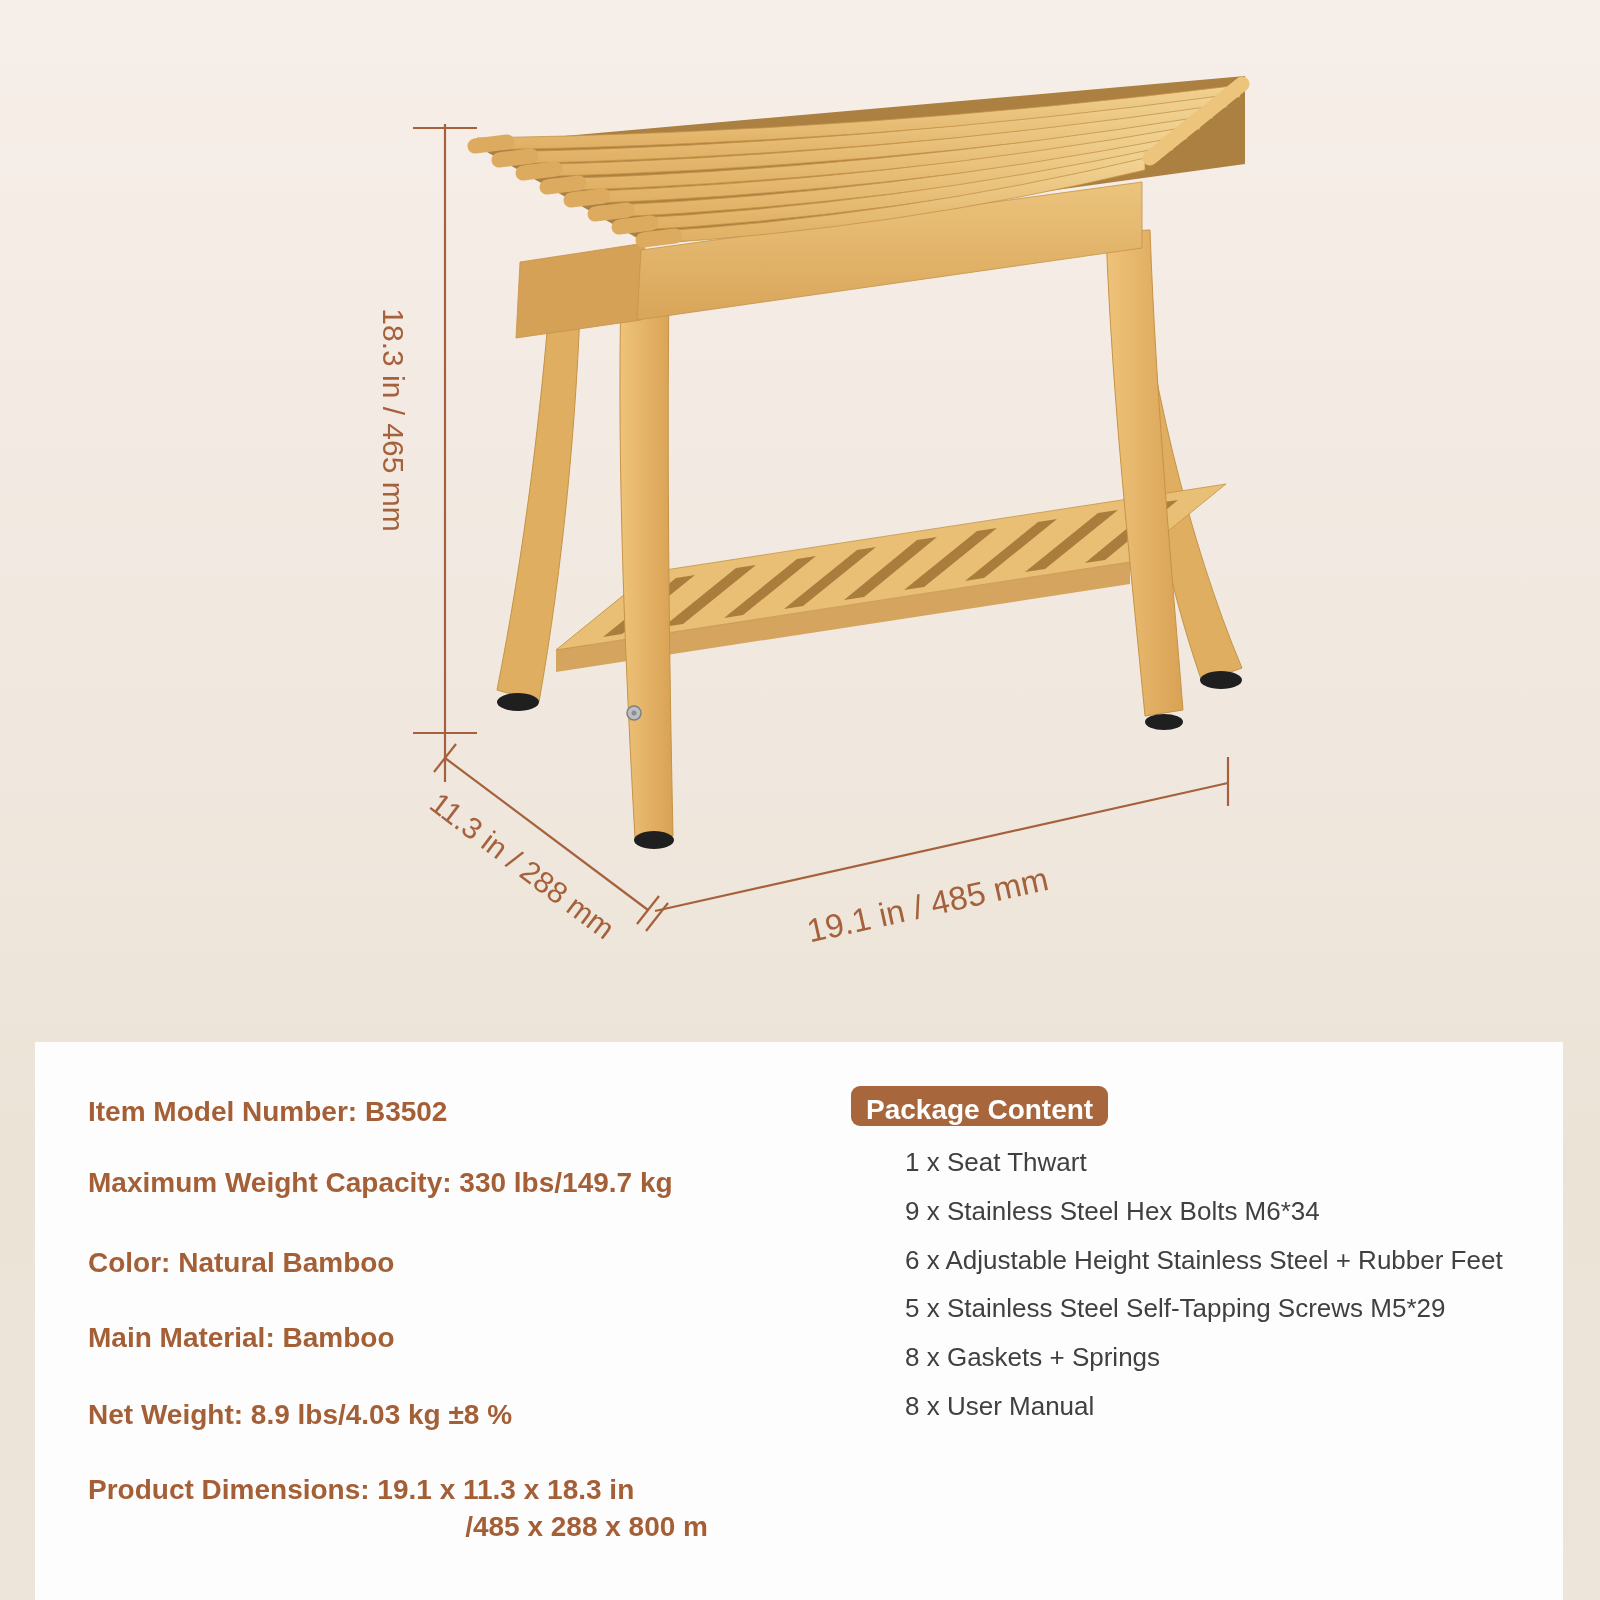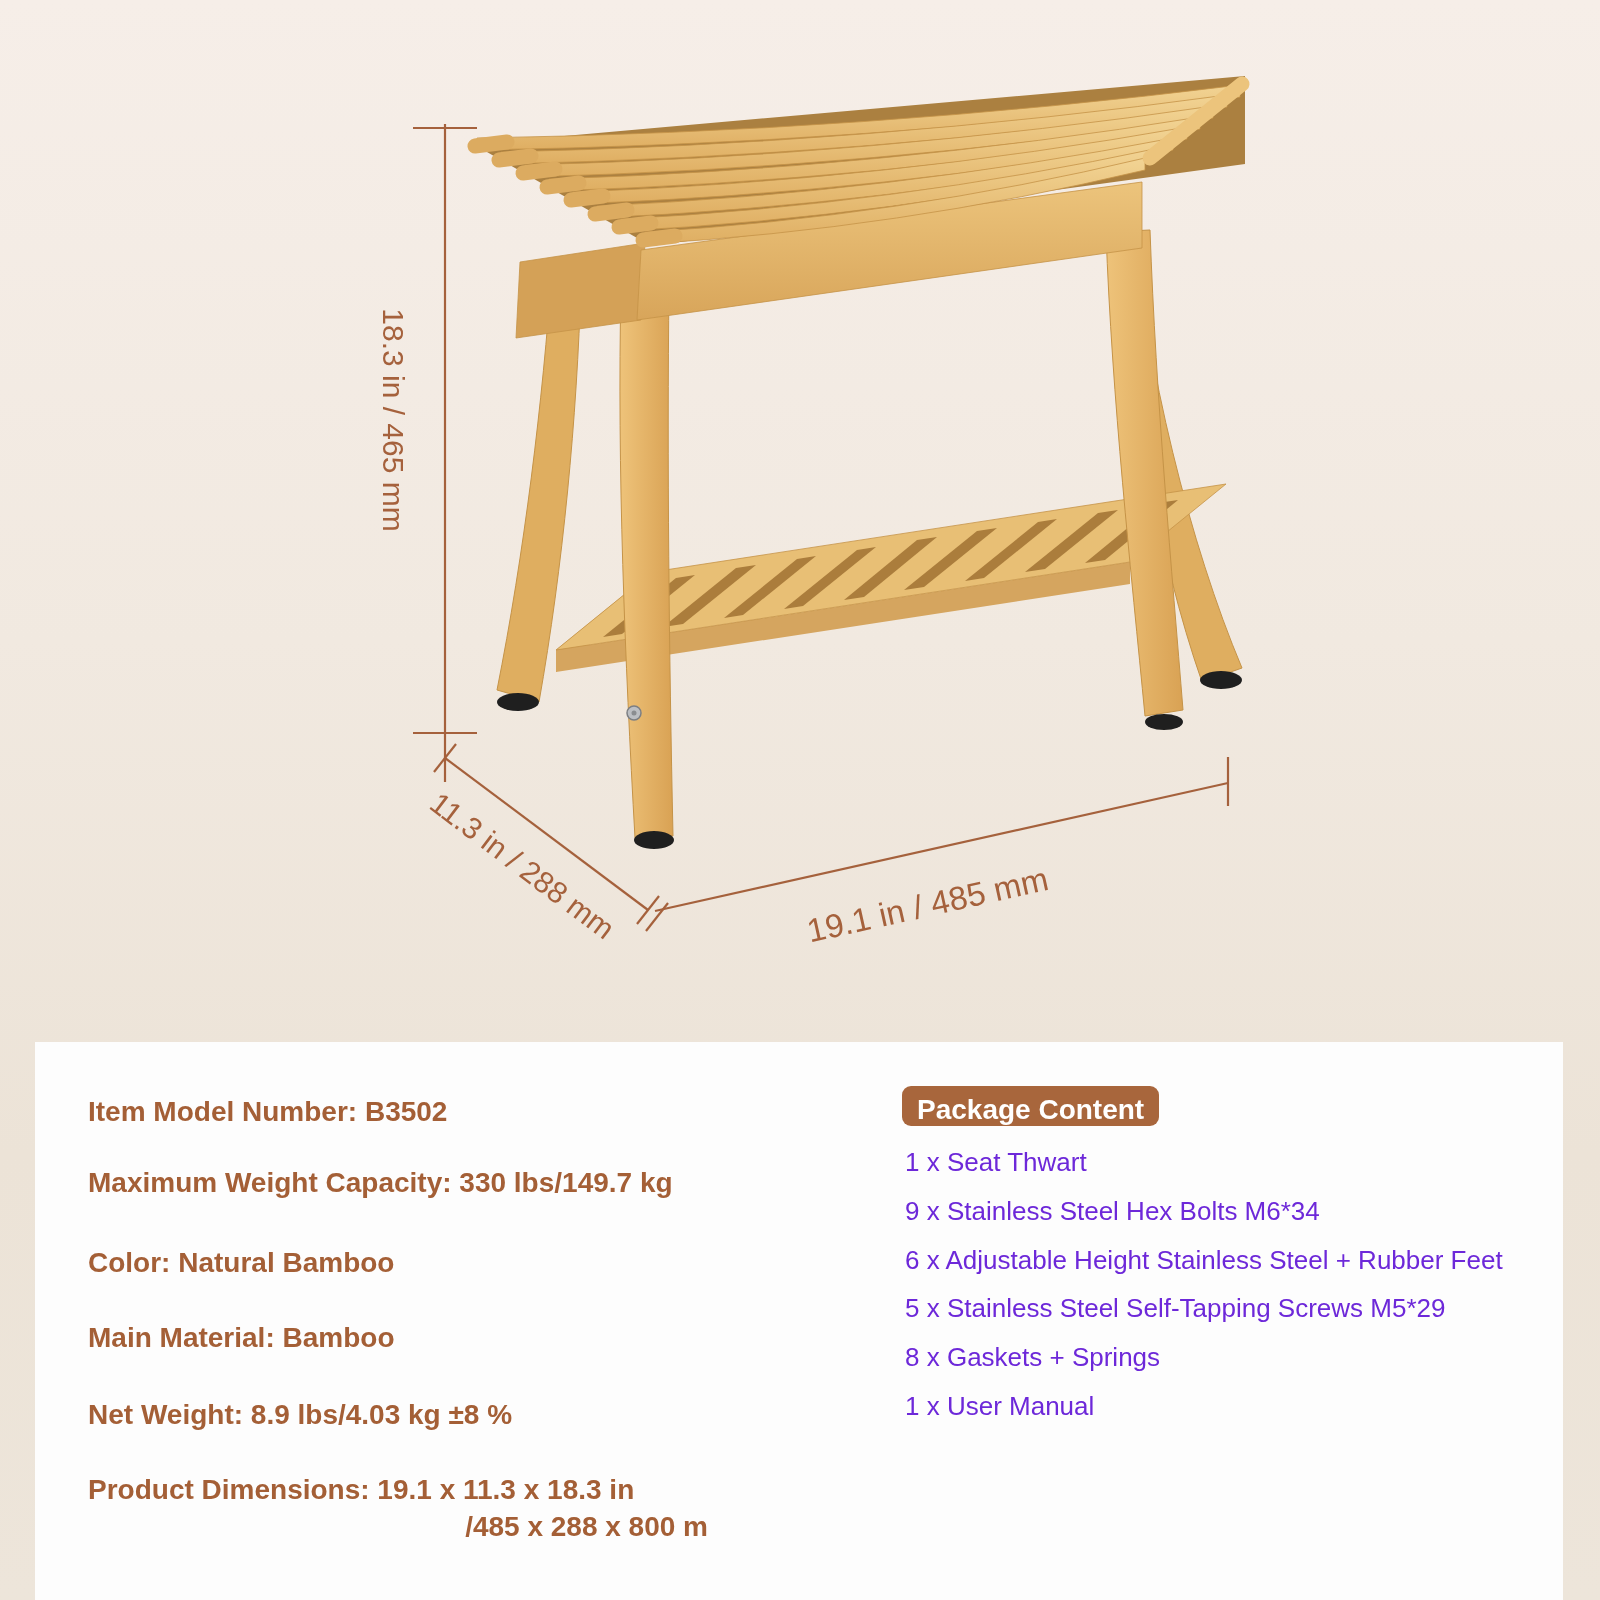--- a/index.html
+++ b/index.html
@@ -12,27 +12,27 @@
   .panel{
     position:absolute;left:35px;top:1042px;width:1528px;height:558px;
     background:#fdfdfd;
   }
   .spec{
     position:absolute;left:53px;margin:0;font-weight:bold;font-size:28px;
     line-height:34px;color:#a45f36;white-space:nowrap;
   }
   .spec.cont{width:620px;text-align:right;white-space:nowrap;}
   .badge{
-    position:absolute;left:867px;top:44px;height:40px;line-height:48px;
+    position:absolute;left:816px;top:44px;height:40px;line-height:48px;
     padding:0 15px;background:#a8663c;color:#ffffff;font-size:28px;
     font-weight:bold;border-radius:9px;white-space:nowrap;
   }
   .pkg-list{position:absolute;left:870px;top:96px;}
   .pkg-item{
-    height:48.75px;line-height:48.75px;font-size:26px;color:#6d28d9;
+    height:48.75px;line-height:48.75px;font-size:26px;color:#404040;
     white-space:nowrap;
   }
   .dim-text{fill:#a5613c;font-size:30px;font-family:"Liberation Sans",sans-serif;}
   .dim-text.big{font-size:33px;}
   .dim-line{stroke:#a5613c;stroke-width:2.2;fill:none;}
 </style>
 </head>
 <body>
 
 <svg class="hero" width="1600" height="1042" viewBox="0 0 1600 1042">
@@ -142,16 +142,16 @@
   </div>
 
   <div class="badge">Package Content</div>
 
   <div class="pkg-list">
     <div class="pkg-item">1 x Seat Thwart</div>
     <div class="pkg-item">9 x Stainless Steel Hex Bolts M6*34</div>
     <div class="pkg-item">6 x Adjustable Height Stainless Steel + Rubber Feet</div>
     <div class="pkg-item">5 x Stainless Steel Self-Tapping Screws M5*29</div>
     <div class="pkg-item">8 x Gaskets + Springs</div>
-    <div class="pkg-item">1 x User Manual</div>
+    <div class="pkg-item">8 x User Manual</div>
   </div>
 
 </section>
 
 </body></html>

